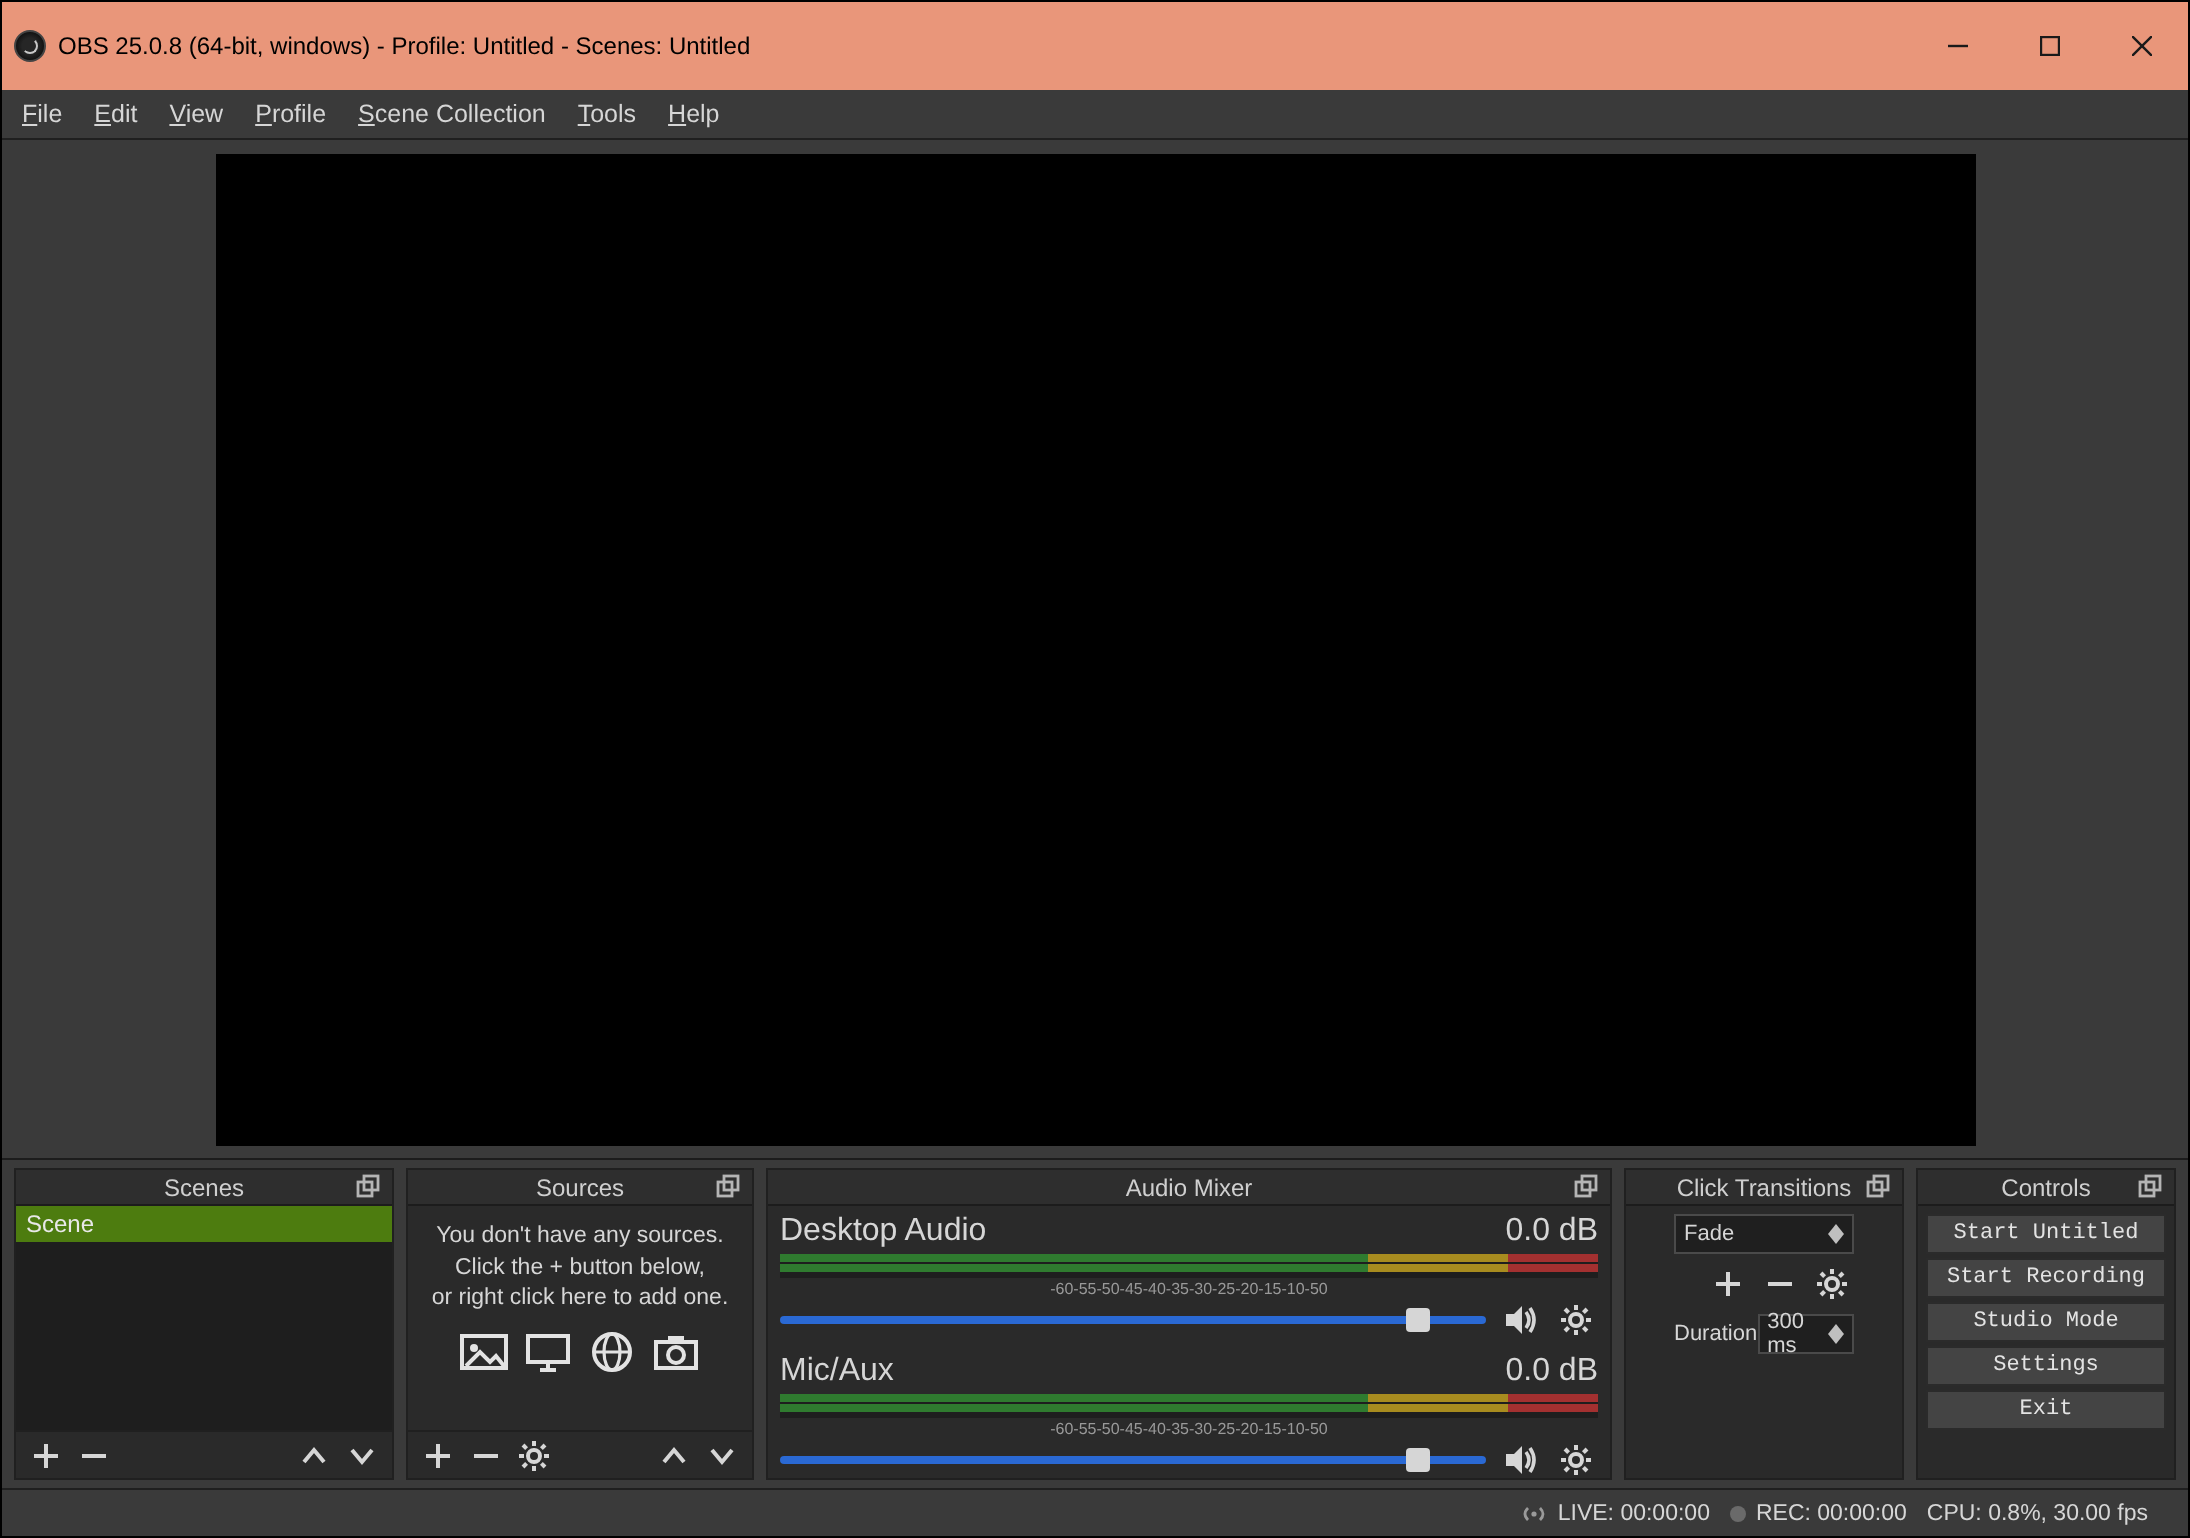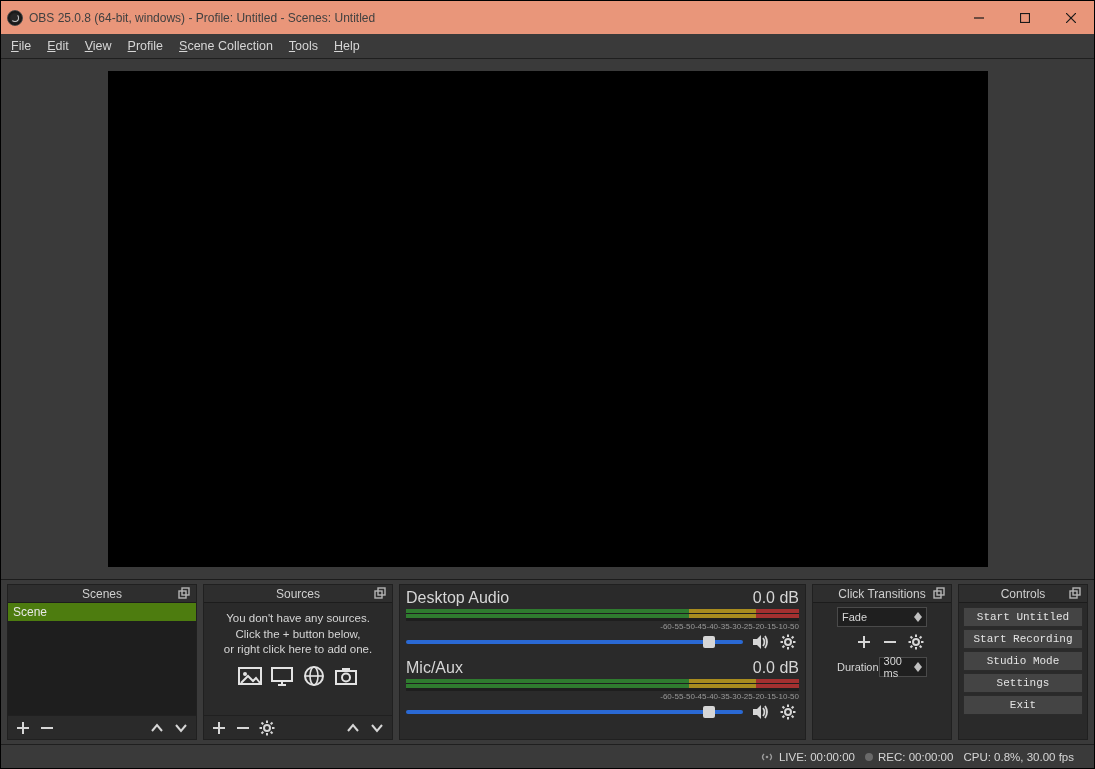--- a/index.html
+++ b/index.html
@@ -1,33 +1,33 @@
 <!DOCTYPE html>
 <html><head>
 <meta charset="utf-8">
 <style>
   * { box-sizing: border-box; margin: 0; padding: 0; font-family: "Segoe UI", Tahoma, sans-serif; }
   html, body { width: 1095px; height: 769px; background: #000; overflow: hidden; }
   .window { width: 1095px; height: 769px; background: #3a3a3a; border: 1px solid #000; display: flex; flex-direction: column; }
-  .titlebar { height: 33px; background: #e9967a; display: flex; align-items: center; padding-left: 6px; color: #404040; font-size: 12px; }
+  .titlebar { height: 44px; background: #e9967a; display: flex; align-items: center; padding-left: 6px; color: #000000; font-size: 12px; }
   .titlebar .obs-logo { width: 16px; height: 16px; margin-right: 6px; border-radius: 50%; background: radial-gradient(circle at 50% 50%, #262626 40%, #000 100%); border: 1px solid #444; position: relative; }
   .titlebar .obs-logo::after { content: ""; position: absolute; top: 3px; left: 3px; right: 3px; bottom: 3px; border: 1.5px solid #c8c8c8; border-top-color: transparent; border-left-color: transparent; border-radius: 50%; }
   .titlebar .title-text { flex: 1; }
   .winbtn { width: 46px; height: 30px; display: flex; align-items: center; justify-content: center; }
   .winbtn svg { width: 10px; height: 10px; stroke: #1a1a1a; stroke-width: 1.2; fill: none; }
   .menubar { height: 24px; background: #3a3a3a; display: flex; align-items: center; padding-left: 10px; color: #d6d6d6; font-size: 12.5px; }
   .menubar .mitem { margin-right: 16px; cursor: pointer; }
   .menubar .mitem u { text-decoration: underline; }
   .main-area { flex: 1; display: flex; flex-direction: column; border-top: 1px solid #1f1f1f; }
   .preview-wrap { flex: 1; background: #3a3a3a; display: flex; align-items: center; justify-content: center; }
   .preview { width: 880px; height: 496px; background: #000; }
   .docks { height: 165px; background: #3a3a3a; display: flex; gap: 6px; padding: 4px 6px 4px 6px; border-top: 1px solid #1c1c1c; }
   .dock { background: #2a2a2a; border: 1px solid #202020; display: flex; flex-direction: column; min-width: 0; }
   .dock.scenes { width: 190px; }
-  .dock.sources { width: 190px; }
+  .dock.sources { width: 174px; }
   .dock.mixer { flex: 1; }
   .dock.transitions { width: 140px; }
   .dock.controls { width: 130px; }
   .dock-head { height: 18px; background: #2e2e2e; display: flex; align-items: center; justify-content: center; color: #cfcfcf; font-size: 12px; position: relative; border-bottom: 1px solid #1c1c1c; font-family: "Consolas","Courier New",monospace; }
   .dock-head .popout { position: absolute; right: 4px; top: 2px; width: 14px; height: 14px; }
   .popout svg { width: 12px; height: 12px; stroke: #b5b5b5; fill: none; stroke-width: 1.4; }
   .dock-body { flex: 1; display: flex; flex-direction: column; overflow: hidden; }
   
   .scene-list { flex: 1; background: #1e1e1e; }
   .scene-list .item { background: #4d7c0f; color: #e8e8e8; font-size: 12px; padding: 2px 5px; }
@@ -45,21 +45,21 @@
   .mixer-body { flex: 1; padding: 4px 6px; display: flex; flex-direction: column; gap: 6px; }
   .channel { display: flex; flex-direction: column; }
   .chan-head { display: flex; justify-content: space-between; color: #d6d6d6; font-size: 16px; font-family: "Consolas","Courier New",monospace; }
   .meter { position: relative; height: 12px; margin-top: 2px; background: #1e1e1e; }
   .meter .bar { position: absolute; top: 1px; height: 4px; }
   .meter .bar.top { top: 0; }
   .meter .bar.bot { top: 5px; }
   .meter .g { background: #2f7b2f; }
   .meter .y { background: #a88c1f; }
   .meter .r { background: #a33030; }
-  .ticks { display: flex; justify-content: flex-end; color: #999; font-size: 8px; font-family: "Consolas","Courier New",monospace; margin-top: 1px; }
+  .ticks { display: flex; justify-content: center; color: #999; font-size: 8px; font-family: "Consolas","Courier New",monospace; margin-top: 1px; }
   .slider-row { display: flex; align-items: center; gap: 6px; margin-top: 0px; }
   .vol-track { flex: 1; height: 4px; background: #2a69d4; position: relative; border-radius: 2px; }
   .vol-thumb { position: absolute; right: 28px; top: -4px; width: 12px; height: 12px; background: #d6d6d6; border-radius: 2px; }
   .mix-ibtn { width: 22px; height: 22px; display: flex; align-items: center; justify-content: center; }
   .mix-ibtn svg { width: 18px; height: 18px; fill: #d6d6d6; stroke: #d6d6d6; }
   
   .trans-body { padding: 4px 24px; display: flex; flex-direction: column; gap: 4px; color: #d6d6d6; font-size: 11px; font-family: "Consolas","Courier New",monospace; }
   .tselect { display: flex; align-items: center; height: 20px; background: #1f1f1f; border: 1px solid #4a4a4a; padding: 0 4px; justify-content: space-between; }
   .tselect .spin { display: flex; flex-direction: column; gap: 0; }
   .tselect .spin svg { width: 8px; height: 5px; fill: #bfbfbf; }
@@ -240,20 +240,27 @@
             </span>
           <span class="ibtn">
               <svg viewBox="0 0 16 16">
                 <polyline points="3,5 8,11 13,5" fill="none"></polyline>
               </svg>
             </span>
         </div>
       </div>
 
       <div class="dock mixer">
+        <div class="dock-head">
+          <span>Audio Mixer</span>
+          <span class="popout"><svg viewBox="0 0 12 12">
+                <rect x="1" y="4" width="7" height="7"></rect>
+                <rect x="4" y="1" width="7" height="7"></rect>
+              </svg></span>
+        </div>
         <div class="dock-body mixer-body">
 
           <div class="channel">
             <div class="chan-head">
               <span>Desktop Audio</span>
               <span>0.0 dB</span>
             </div>
             <div class="meter">
               <div class="bar top g" style="left:0;width:72%"></div>
               <div class="bar top y" style="left:72%;width:17%"></div>

